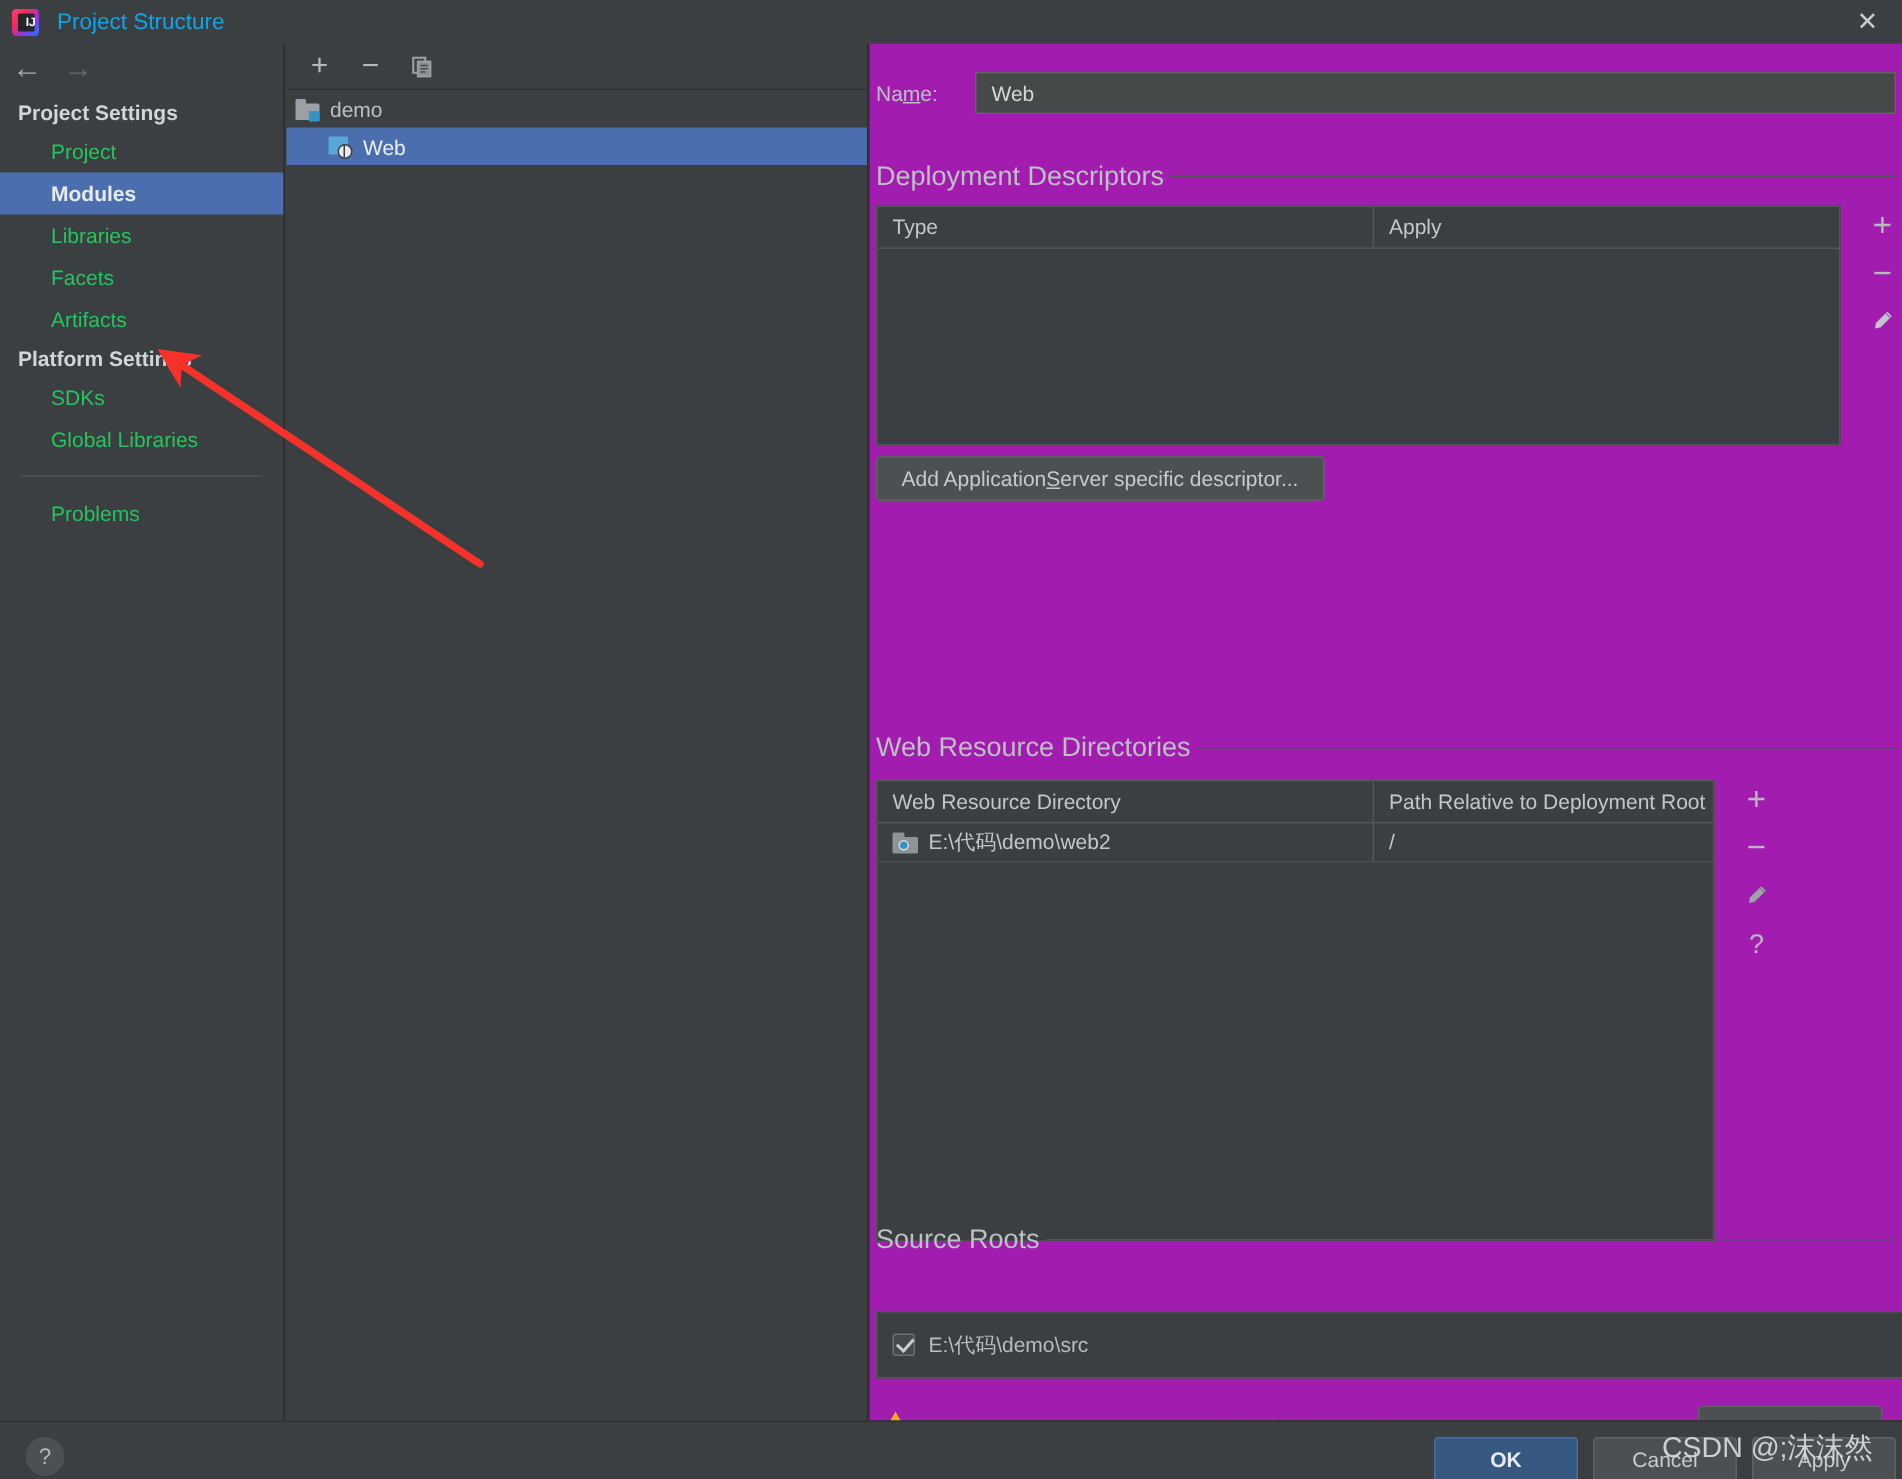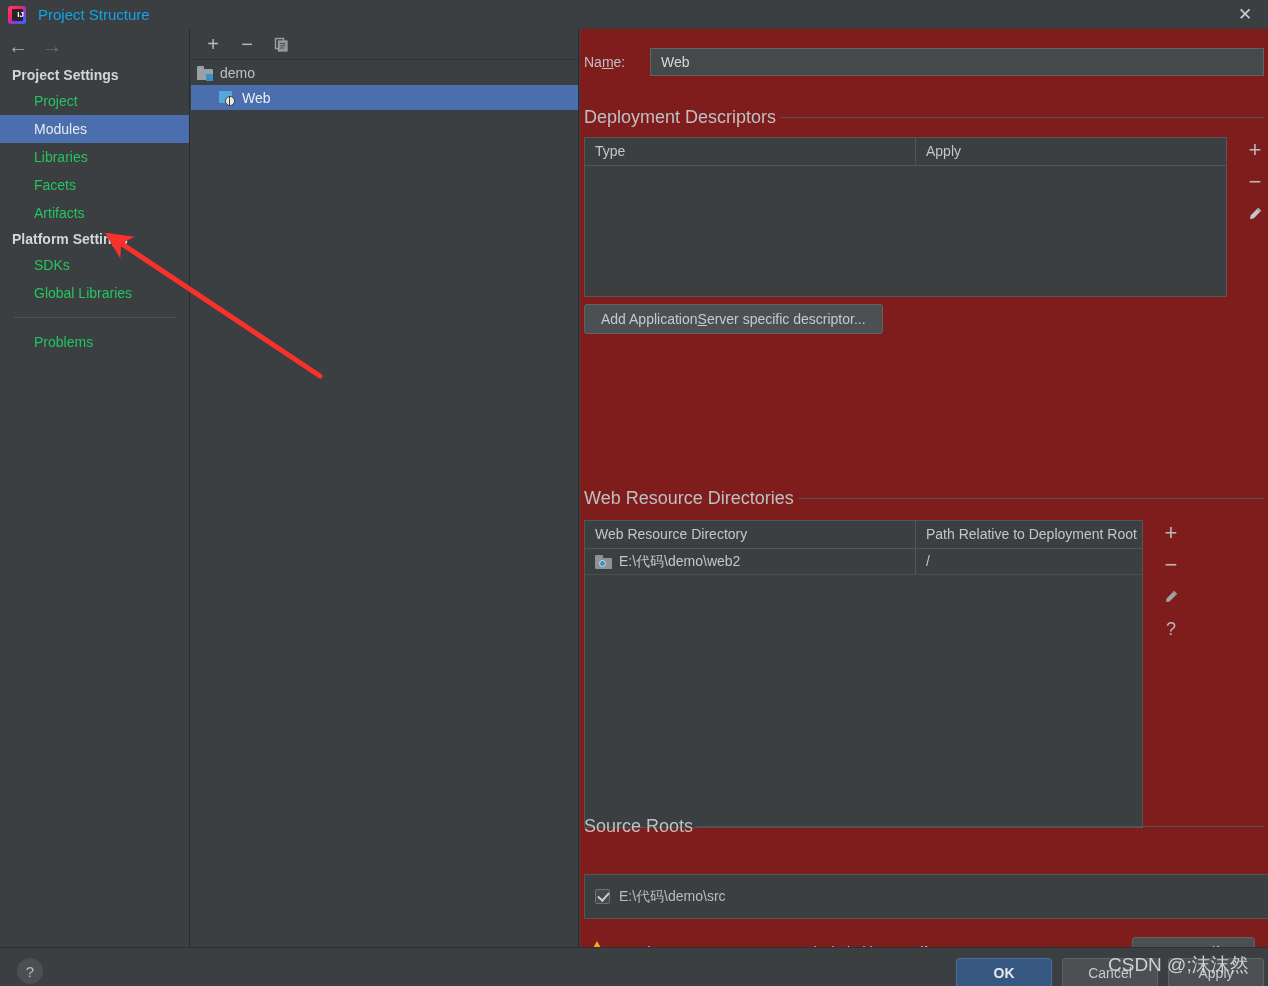--- a/index.html
+++ b/index.html
@@ -76,21 +76,21 @@
     padding: 4px 0 4px 12px;
   }
   .nav-item {
     height: 28px; line-height: 28px;
     padding-left: 34px;
     font-size: 14px; color: #22c55e;
     cursor: pointer;
     white-space: nowrap;
   }
   .nav-item.selected {
-    background: #4b6eaf; color: #e8eaec;
+    background: #4b6eaf; color: #e8eaec; font-weight: bold;
   }
   .nav-sep {
     height: 1px; background: #4e5254; margin: 10px 14px 10px 14px;
   }
 
   
   #treepanel {
     position: absolute; left: 191px; top: 29px; width: 388px; height: 918px;
     background: #3c3f41;
     border-right: 1px solid #2b2b2b;
@@ -141,21 +141,21 @@
     border-radius: 50%; background: #e8eaec; border: 1.5px solid #3a3f42;
   }
   .ic-web .globe:after {
     content: ""; position: absolute; left: 3px; top: -1px; width: 1px; height: 9px;
     background: #3a3f42;
   }
 
   
   #content {
     position: absolute; left: 580px; top: 29px; width: 688px; height: 918px;
-    background: #7f1d1d;
+    background: #a21caf;
   }
   #name-row {
     position: absolute; left: 4px; top: 18px; width: 680px; height: 30px;
     display: flex; align-items: center;
   }
   #name-label { width: 66px; font-size: 14px; color: #bcc0c3; }
   #name-label u { text-decoration: underline; }
   #name-input {
     flex: 1; height: 28px;
     background: #45494a; border: 1px solid #5e6366;

